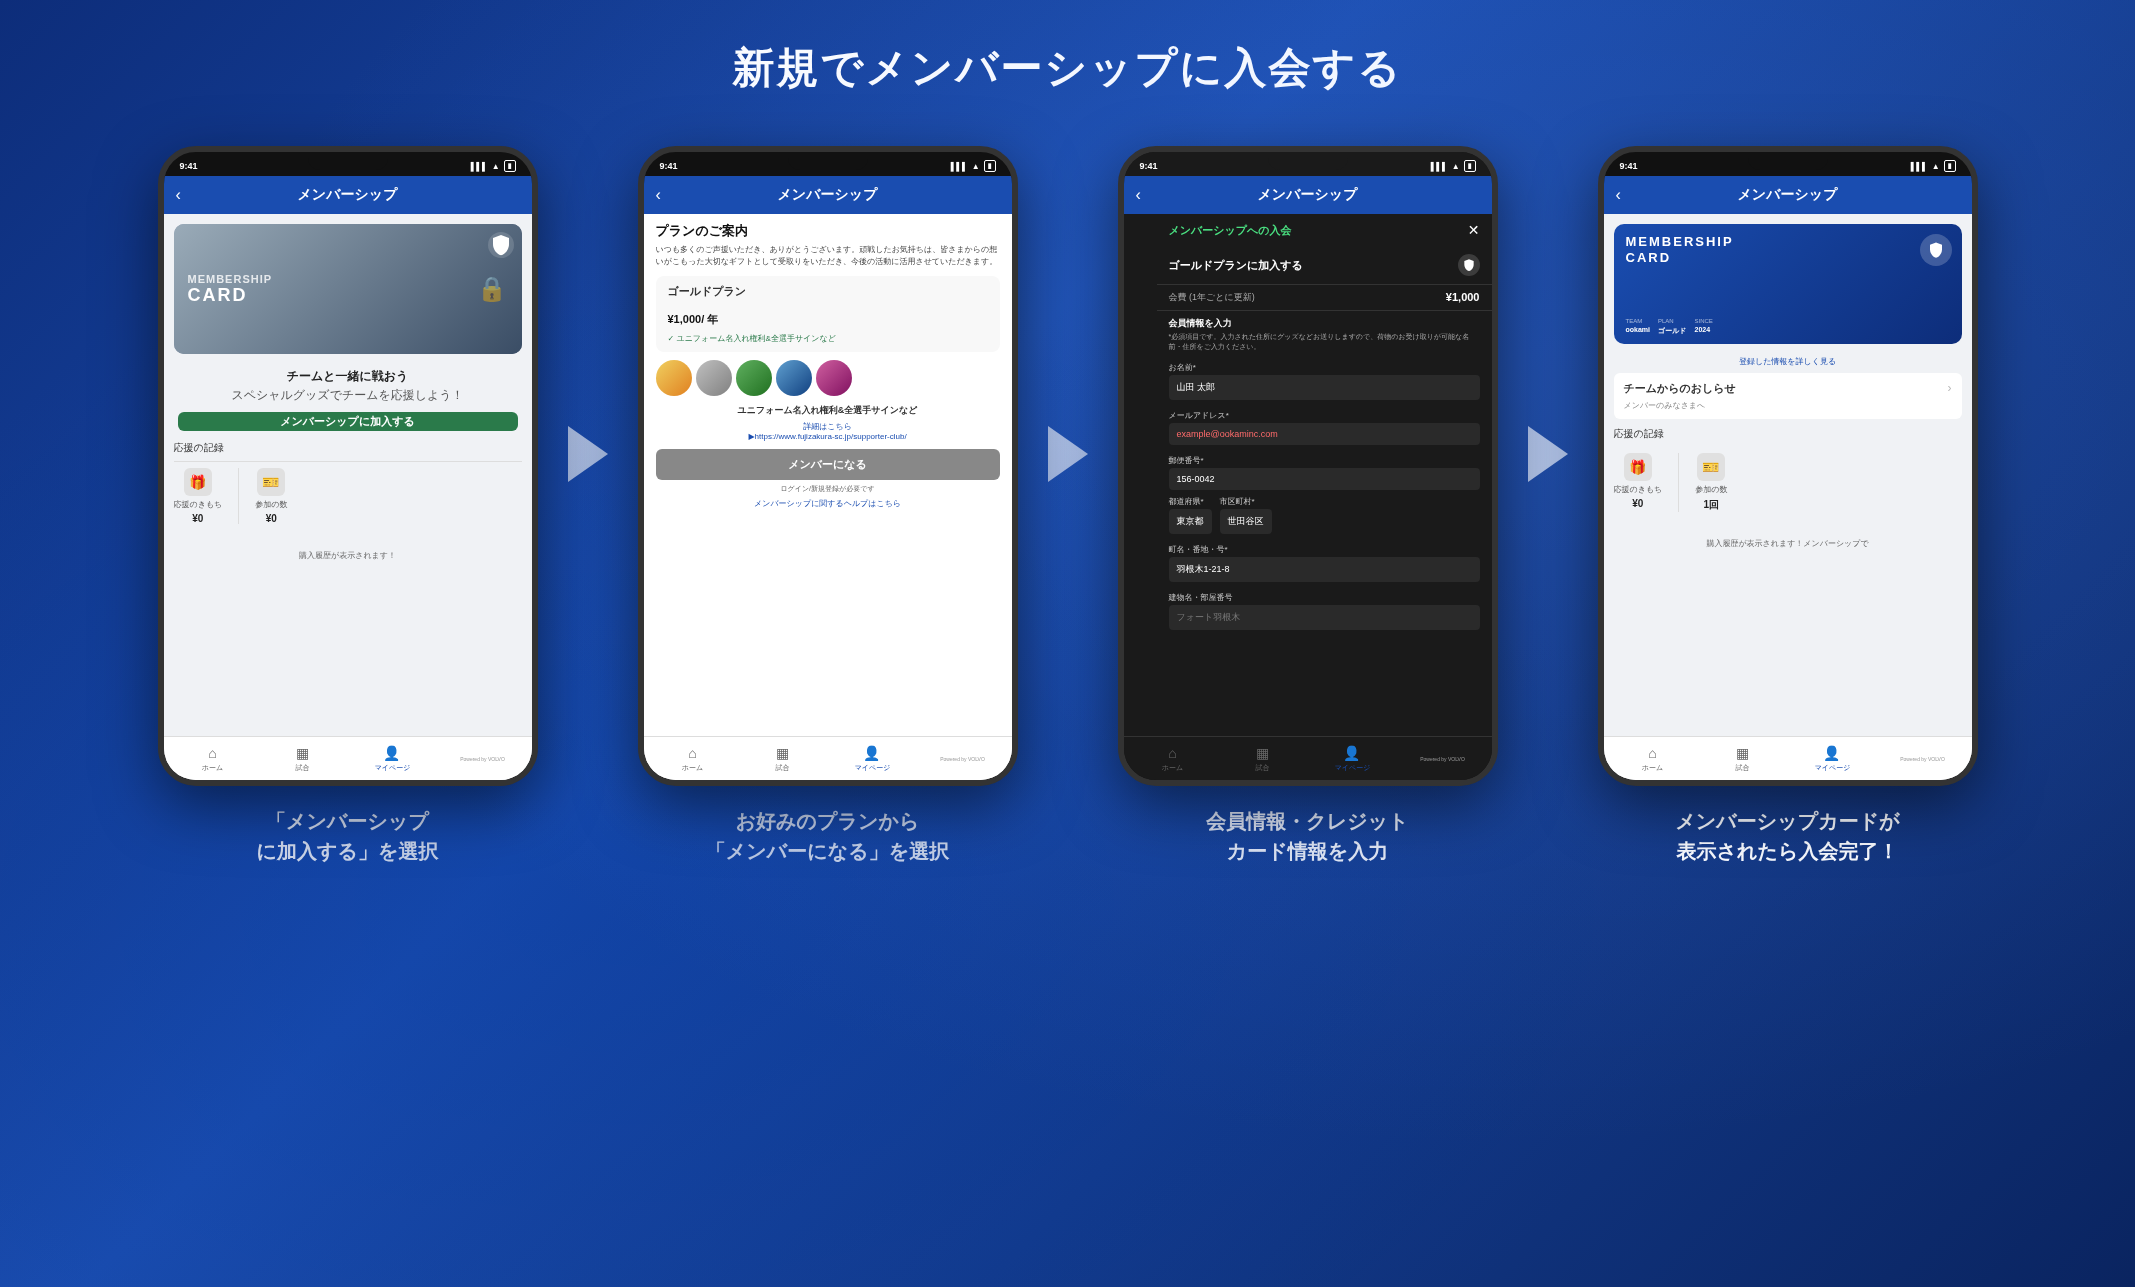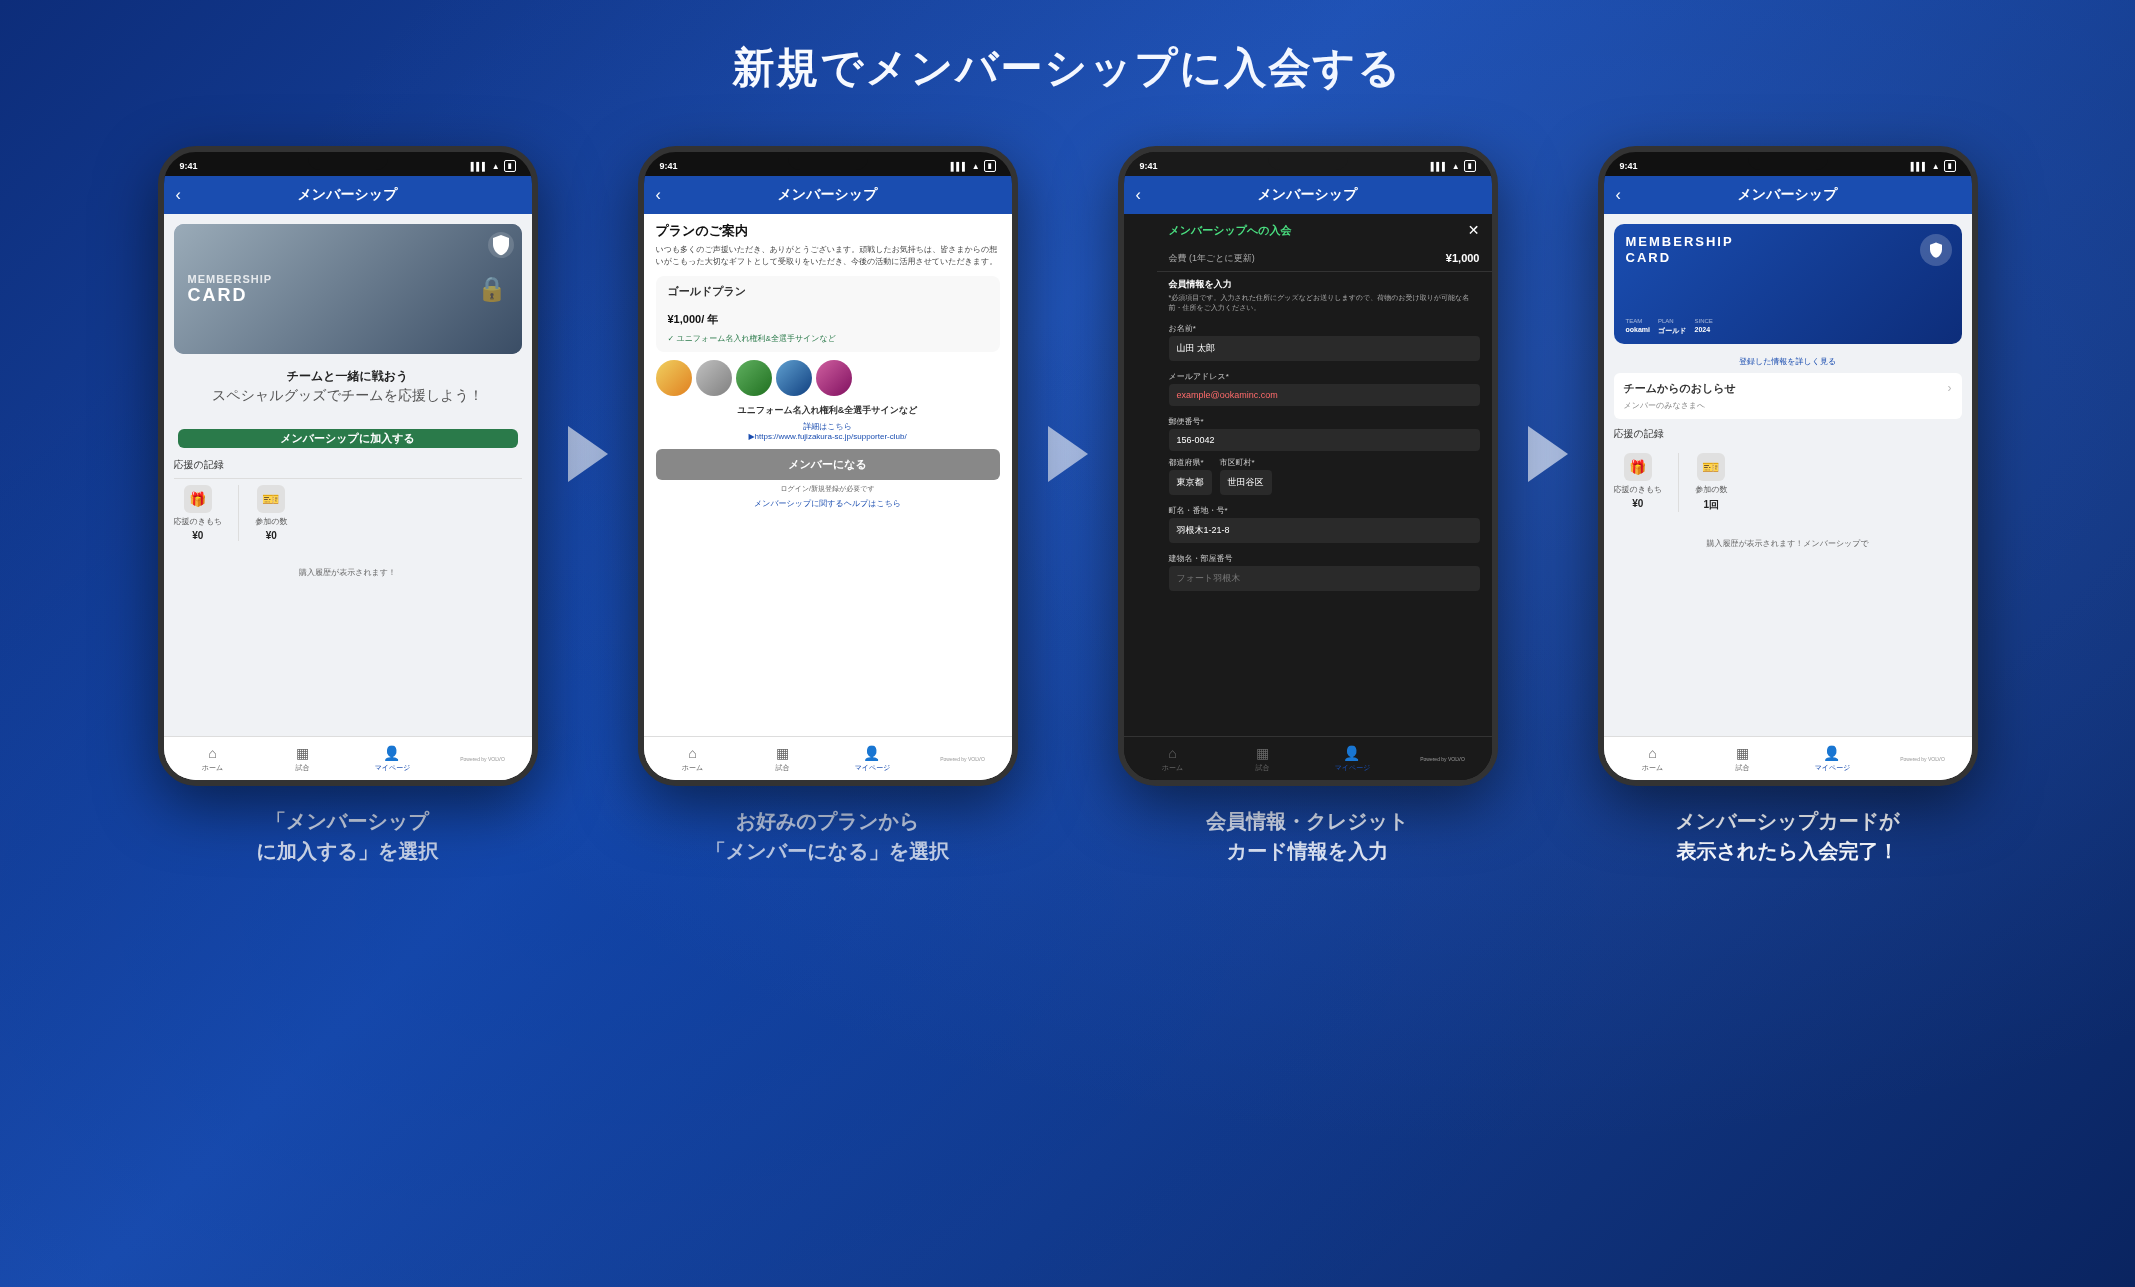--- a/index.html
+++ b/index.html
@@ -171,23 +171,23 @@
     }
     .screen1-tagline {
       text-align: center;
       font-size: 12px;
       font-weight: 700;
       color: #222;
       margin: 4px 0 2px;
     }
     .screen1-sub {
       text-align: center;
-      font-size: 14px;
+      font-size: 12px;
       color: #555;
-      margin-bottom: 24px;
+      margin-bottom: 8px;
     }
     .join-btn {
       margin: 0 14px;
       background: #2a7a4a;
       color: #fff;
       border-radius: 6px;
       padding: 2px;
       text-align: center;
       font-size: 11px;
       font-weight: 700;
@@ -723,20 +723,28 @@
         <span class="nav-back">‹</span>
         <span class="nav-title">メンバーシップ</span>
       </div>
       <div class="phone-content screen3-content">
 
         <div class="modal-header">
           <span class="modal-title">メンバーシップへの入会</span>
           <span class="modal-close">✕</span>
         </div>
 
+        <div class="gold-plan-row">
+          <span class="gold-plan-text">ゴールドプランに加入する</span>
+          <div style="width:22px;height:22px;background:rgba(255,255,255,0.15);border-radius:50%;display:flex;align-items:center;justify-content:center;">
+            <svg viewBox="0 0 24 24" fill="white" width="14" height="14">
+              <path d="M12 2L4 5v6c0 5.25 3.4 10.15 8 11.35C16.6 21.15 20 16.25 20 11V5l-8-3z"></path>
+            </svg>
+          </div>
+        </div>
 
         <div class="fee-row">
           <span class="fee-label">会費 (1年ごとに更新)</span>
           <span class="fee-amount">¥1,000</span>
         </div>
 
         <div class="form-section-title">会員情報を入力</div>
         <div class="form-section-note">*必須項目です。入力された住所にグッズなどお送りしますので、荷物のお受け取りが可能な名前・住所をご入力ください。</div>
         <div class="form-label">お名前*</div>
         <div class="form-input">山田 太郎</div>

